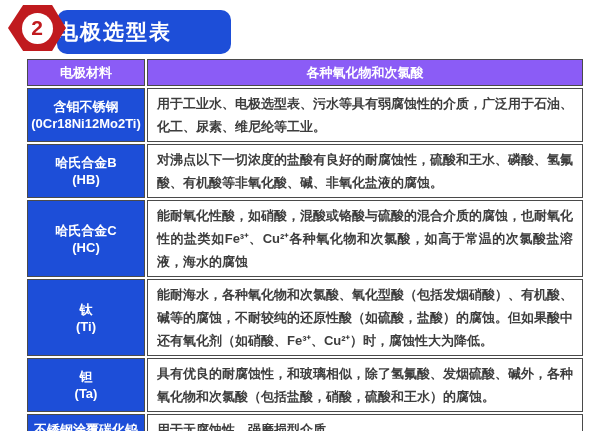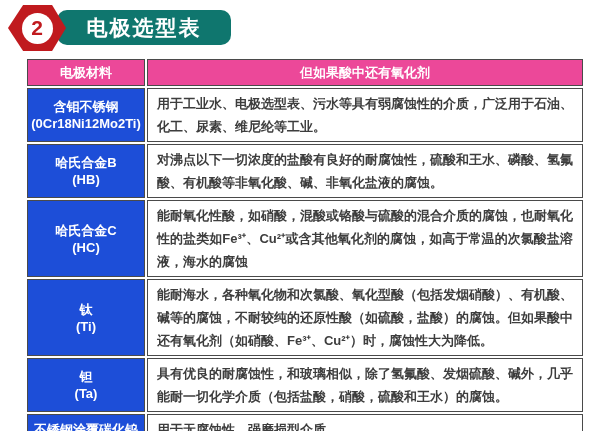--- a/index.html
+++ b/index.html
@@ -11,24 +11,24 @@
   }
   
   .page-header {
     position: relative;
     height: 57px;
     width: 100%;
   }
   .title-bar {
     position: absolute;
     left: 57px; top: 10px;
-    width: 174px; height: 35px;
-    background: #0f766e;
+    width: 174px; height: 44px;
+    background: #1d4ed8;
     border-radius: 10px;
-    display: flex; align-items: center; justify-content: center;
+    display: flex; align-items: center; 
   }
   .title-bar .title-text {
     color: #ffffff;
     font-size: 21px;
     font-weight: bold;
     letter-spacing: 2px;
   }
   .badge-hex {
     position: absolute;
     left: 8px; top: 5px;
@@ -54,21 +54,21 @@
     border-collapse: separate;
     border-spacing: 2px;
     table-layout: fixed;
   }
   table.spec-table td, table.spec-table th {
     border: 1px solid #4a4a4a;
     vertical-align: middle;
   }
   th.col-material, td.mat { width: 118px; }
   th {
-    background: #ec4899;
+    background: #8b5cf6;
     color: #ffffff;
     font-size: 13px;
     font-weight: bold;
     height: 27px;
     text-align: center;
   }
   td.mat {
     background: #1d4ed8;
     color: #ffffff;
     font-size: 13px;
@@ -103,21 +103,21 @@
   </div>
   <div class="badge-hex">
     <span class="badge-circle">2</span>
   </div>
 </div>
 
 <table class="spec-table">
   <thead>
     <tr>
       <th class="col-material">电极材料</th>
-      <th class="col-desc">但如果酸中还有氧化剂</th>
+      <th class="col-desc">各种氧化物和次氯酸</th>
     </tr>
   </thead>
   <tbody>
   <tr>
     <td class="mat">
       <div>含钼不锈钢</div>
       <div>(0Cr18Ni12Mo2Ti)</div>
     </td>
     <td class="desc">用于工业水、电极选型表、污水等具有弱腐蚀性的介质，广泛用于石油、化工、尿素、维尼纶等工业。</td>
   </tr>
@@ -128,37 +128,37 @@
       <div>(HB)</div>
     </td>
     <td class="desc">对沸点以下一切浓度的盐酸有良好的耐腐蚀性，硫酸和王水、磷酸、氢氟酸、有机酸等非氧化酸、碱、非氧化盐液的腐蚀。</td>
   </tr>
 
   <tr>
     <td class="mat">
       <div>哈氏合金C</div>
       <div>(HC)</div>
     </td>
-    <td class="desc">能耐氧化性酸，如硝酸，混酸或铬酸与硫酸的混合介质的腐蚀，也耐氧化性的盐类如Fe³⁺、Cu²⁺或含其他氧化剂的腐蚀，如高于常温的次氯酸盐溶液，海水的腐蚀</td>
+    <td class="desc">能耐氧化性酸，如硝酸，混酸或铬酸与硫酸的混合介质的腐蚀，也耐氧化性的盐类如Fe³⁺、Cu²⁺各种氧化物和次氯酸，如高于常温的次氯酸盐溶液，海水的腐蚀</td>
   </tr>
 
   <tr>
     <td class="mat">
       <div>钛</div>
       <div>(Ti)</div>
     </td>
     <td class="desc">能耐海水，各种氧化物和次氯酸、氧化型酸（包括发烟硝酸）、有机酸、碱等的腐蚀，不耐较纯的还原性酸（如硫酸，盐酸）的腐蚀。但如果酸中还有氧化剂（如硝酸、Fe³⁺、Cu²⁺）时，腐蚀性大为降低。</td>
   </tr>
 
   <tr>
     <td class="mat">
       <div>钽</div>
       <div>(Ta)</div>
     </td>
-    <td class="desc">具有优良的耐腐蚀性，和玻璃相似，除了氢氟酸、发烟硫酸、碱外，几乎能耐一切化学介质（包括盐酸，硝酸，硫酸和王水）的腐蚀。</td>
+    <td class="desc">具有优良的耐腐蚀性，和玻璃相似，除了氢氟酸、发烟硫酸、碱外，各种氧化物和次氯酸（包括盐酸，硝酸，硫酸和王水）的腐蚀。</td>
   </tr>
 
   <tr>
     <td class="mat">
       <div>不锈钢涂覆碳化钨</div>
 
     </td>
     <td class="desc">用于无腐蚀性，强磨损型介质。</td>
   </tr>
 

